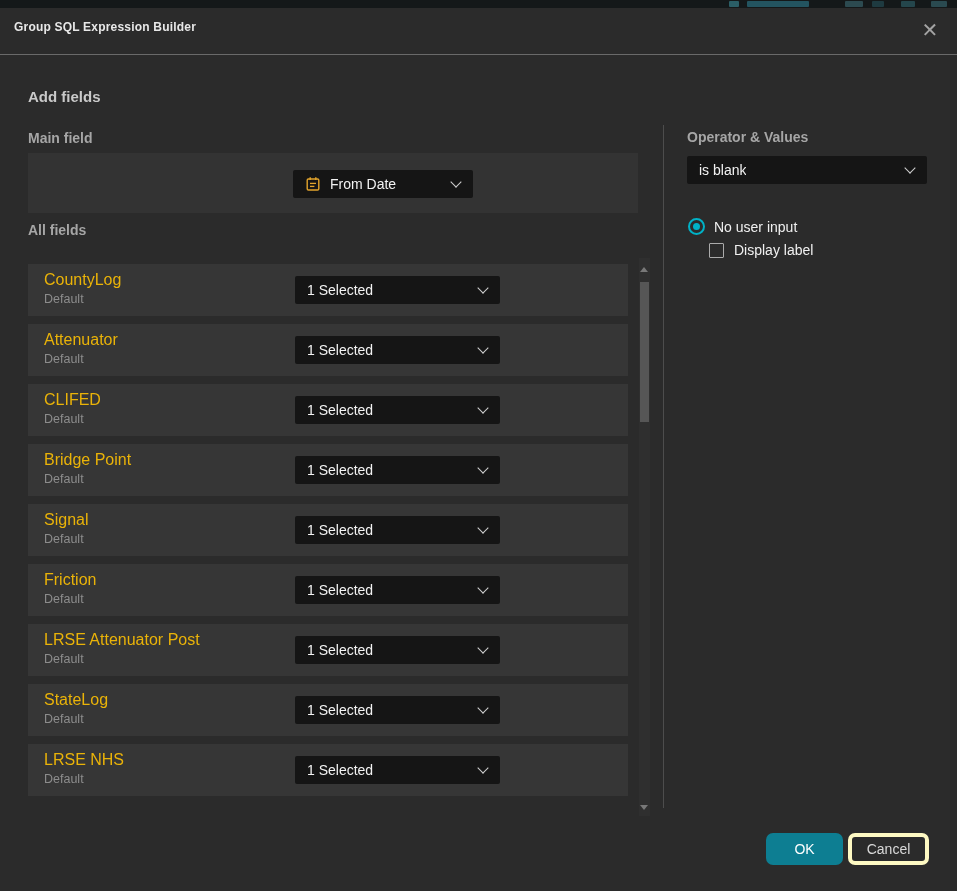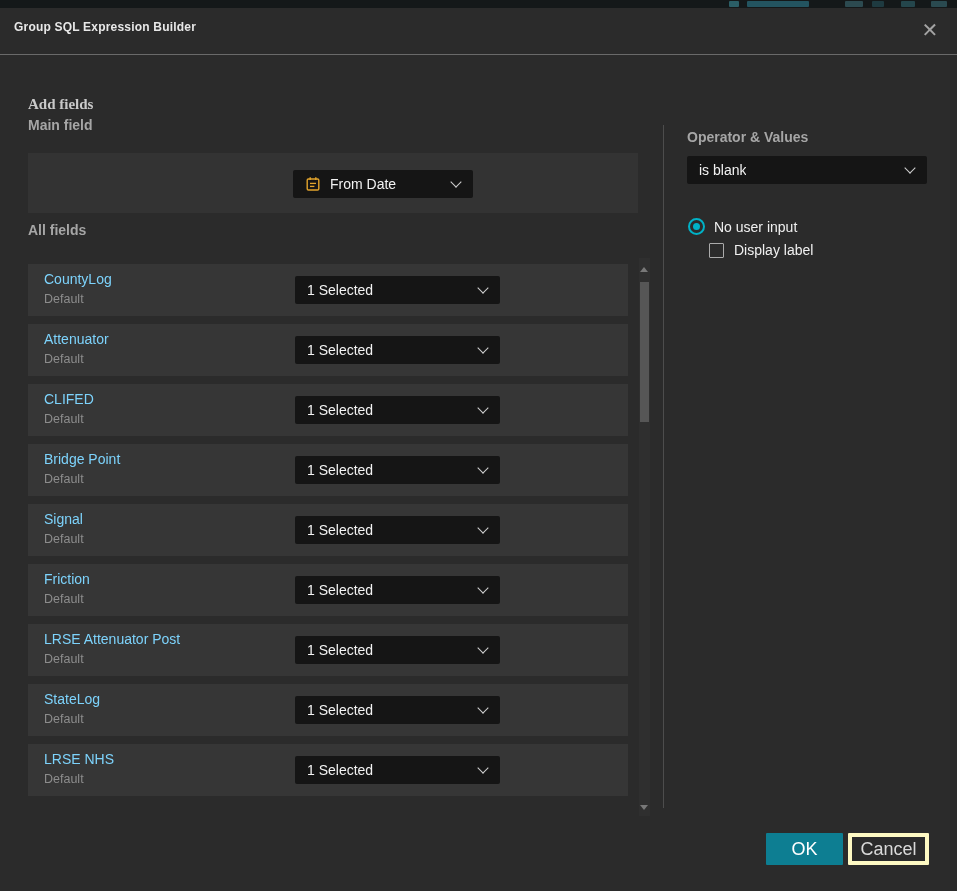--- a/index.html
+++ b/index.html
@@ -25,21 +25,21 @@
     display:flex;align-items:center;box-sizing:border-box;padding:0 30px 0 12px;cursor:pointer;}
   .dd .dd-label{font-size:14px;color:#f2f2f2;white-space:nowrap;overflow:hidden;}
   .chev{position:absolute;right:13px;top:50%;width:7px;height:7px;margin-top:-6px;
     border-right:1.6px solid #cfcfcf;border-bottom:1.6px solid #cfcfcf;
     transform:rotate(45deg);}
   .cal-icon{margin-right:9px;flex:0 0 auto;display:flex;align-items:center;}
   
   .fields-list{position:absolute;left:28px;top:256px;width:600px;display:flex;
     flex-direction:column;gap:8px;}
   .field-row{position:relative;height:52px;background:#363636;flex:0 0 auto;}
-  .row-name{position:absolute;left:16px;top:7px;font-size:14px;color:#7dd3fc;}
+  .row-name{position:absolute;left:16px;top:7px;font-size:16px;color:#eab308;}
   .row-sub{position:absolute;left:16px;top:28px;font-size:12.5px;color:#8d8d8d;}
   .row-dd{left:267px;top:12px;width:205px;}
   
   .sb-track{position:absolute;left:639px;top:250px;width:11px;height:558px;background:#2f2f2f;}
   .sb-thumb{position:absolute;left:1px;top:24px;width:9px;height:140px;background:#565656;cursor:pointer;}
   .sb-up,.sb-down{position:absolute;left:1px;width:0;height:0;cursor:pointer;
     border-left:4.5px solid transparent;border-right:4.5px solid transparent;}
   .sb-up{top:9px;border-bottom:5px solid #787878;}
   .sb-down{bottom:6px;border-top:5px solid #787878;}
   
@@ -49,22 +49,22 @@
   .radio-row{position:absolute;left:688px;top:210px;display:flex;align-items:center;cursor:pointer;}
   .radio-outer{width:13px;height:13px;border-radius:50%;border:2.5px solid #00b2c7;
     display:flex;align-items:center;justify-content:center;flex:0 0 auto;}
   .radio-dot{width:7px;height:7px;border-radius:50%;background:#00b2c7;}
   .radio-label{margin-left:9px;font-size:14px;color:#f0f0f0;}
   .check-row{position:absolute;left:709px;top:234px;display:flex;align-items:center;cursor:pointer;}
   .checkbox{width:13px;height:13px;border:1.6px solid #ababab;border-radius:1px;
     background:transparent;flex:0 0 auto;}
   .check-label{margin-left:10px;font-size:14px;color:#f0f0f0;}
   
-  .btn{position:absolute;top:825px;height:32px;font-size:18px;display:flex;
-    align-items:center;justify-content:center;cursor:pointer;box-sizing:border-box;border-radius:1px;}
+  .btn{position:absolute;top:825px;height:32px;font-size:14px;display:flex;
+    align-items:center;justify-content:center;cursor:pointer;box-sizing:border-box;border-radius:7px;}
   .btn-ok{left:766px;width:77px;background:#0d7e92;color:#ffffff;}
   .btn-cancel{left:848px;width:81px;background:transparent;border:4px solid #fef9c3;color:#d9d9d9;}
 </style>
 </head>
 <body>
 
 <div id="screen">
 
   <div class="bg-strip">
     <div class="frag" style="left:729px;width:10px;background:#2b5e66;"></div>
@@ -75,22 +75,22 @@
     <div class="frag" style="left:931px;width:16px;background:#2a4a50;"></div>
   </div>
 
   <div class="modal">
 
     <div class="modal-header">
       <div class="modal-title">Group SQL Expression Builder</div>
       <div class="close-btn">✕</div>
     </div>
 
-    <div class="section-heading" style="left:28px;top:88px;font-family:Liberation Serif, serif;">Add fields</div>
-    <div class="sub-heading" style="left:28px;top:109px;">Main field</div>
+    <div class="section-heading" style="left:28px;top:80px;">Add fields</div>
+    <div class="sub-heading" style="left:28px;top:122px;">Main field</div>
 
     <div class="main-panel">
       <div class="dd" style="left:265px;top:17px;width:180px;">
         <span class="cal-icon">
           <svg width="16" height="16" viewBox="0 0 16 16" fill="none">
             <rect x="2.2" y="3" width="11.6" height="11" rx="1.2" stroke="#e2a42c" stroke-width="1.4"></rect>
             <line x1="5.2" y1="1.2" x2="5.2" y2="4" stroke="#e2a42c" stroke-width="1.4"></line>
             <line x1="10.8" y1="1.2" x2="10.8" y2="4" stroke="#e2a42c" stroke-width="1.4"></line>
             <line x1="5" y1="7.4" x2="11" y2="7.4" stroke="#e2a42c" stroke-width="1.3"></line>
             <line x1="5" y1="10.4" x2="9.4" y2="10.4" stroke="#e2a42c" stroke-width="1.3"></line>

